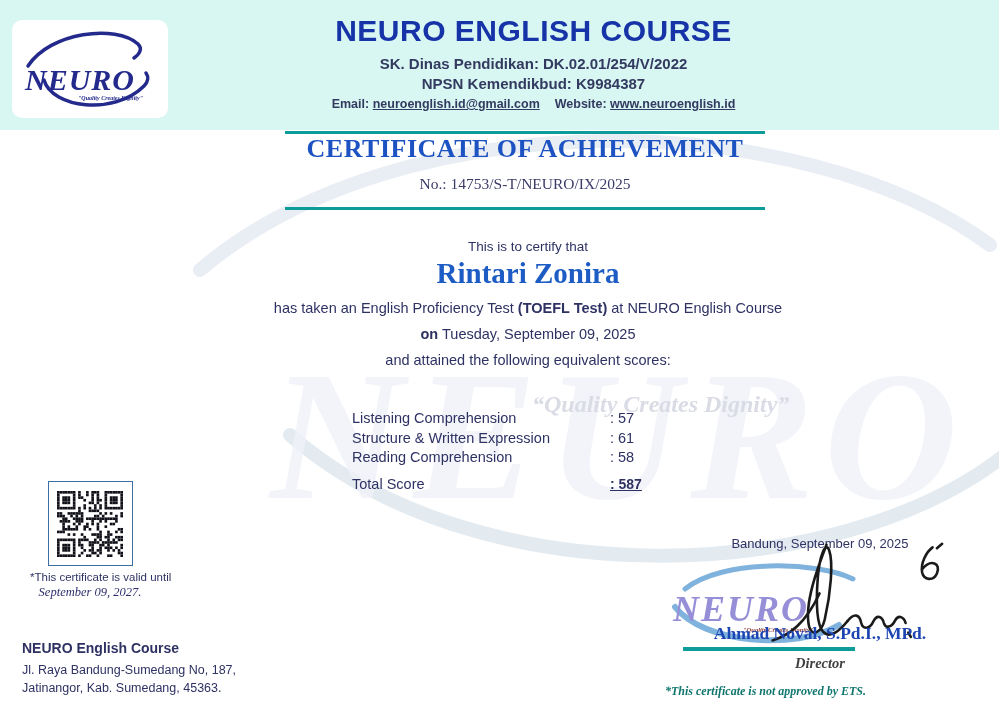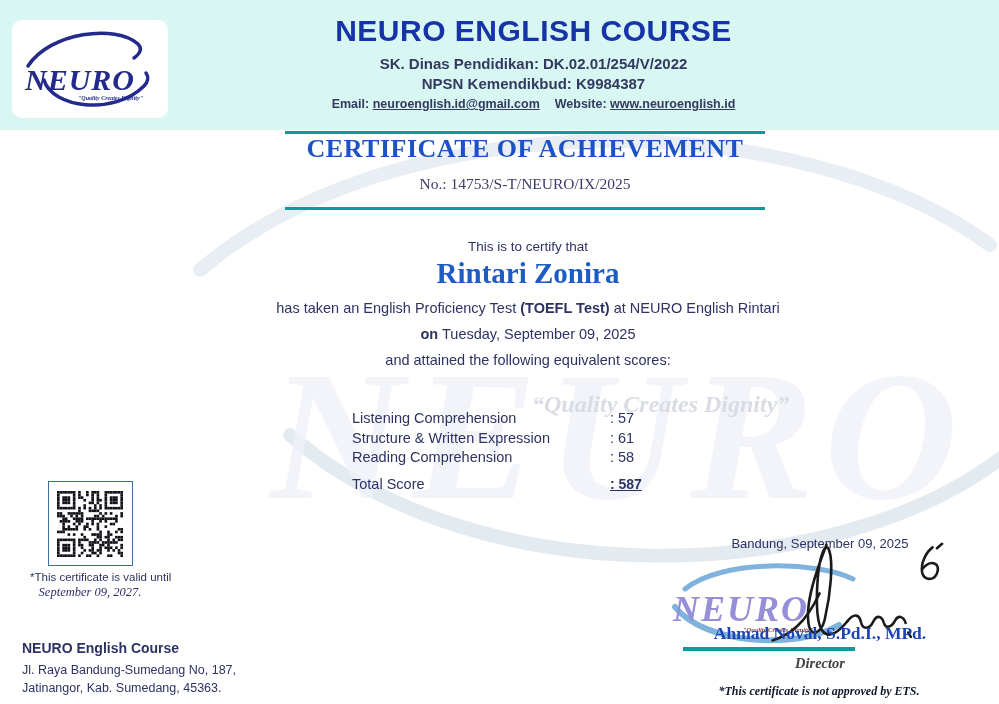--- a/index.html
+++ b/index.html
@@ -48,21 +48,21 @@
   .sign-date{font-size:13px;margin-top:6px;}
   .stamp-row{position:relative;height:72px;}
   .stamp-svg{position:absolute;left:2px;top:6px;overflow:visible;}
   .sig-svg{position:absolute;left:78px;top:-14px;overflow:visible;}
   .sign-name{position:relative;font-family:"Liberation Serif",serif;font-weight:700;font-size:17.5px;
              color:#1c44b2;white-space:nowrap;}
   .sign-line{margin-left:18px;width:172px;height:4px;background:#0e9c9a;margin-top:3px;}
   .sign-title{font-family:"Liberation Serif",serif;font-style:italic;font-weight:700;font-size:14.5px;
               color:#404040;margin-top:4px;}
   .sign-disclaimer{font-family:"Liberation Serif",serif;font-style:italic;font-weight:700;font-size:12px;
-                   color:#0f172a;margin-top:12px;text-align:center;padding-right:2px;white-space:nowrap;}
+                   color:#0f766e;margin-top:12px;text-align:left;padding-right:2px;white-space:nowrap;}
   
   .footer{position:absolute;left:22px;top:640px;text-align:left;}
   .footer-org{font-size:14px;font-weight:700;color:#2e3263;}
   .footer-addr{font-size:12.5px;color:#2e3263;line-height:18px;margin-top:5px;}
 </style>
 </head>
 <body>
 
 <div class="page">
 
@@ -102,21 +102,21 @@
     <div class="cert-no">No.: 14753/S-T/NEURO/IX/2025</div>
     <div class="tline"></div>
   </div>
 
   <div class="cert-body">
     <div class="certify">This is to certify that</div>
     <div class="recipient">Rintari Zonira</div>
     <div class="bodyline">
       <span>has taken an English Proficiency Test</span>
       <b>(TOEFL Test)</b>
-      <span>at NEURO English Rintari</span>
+      <span>at NEURO English Course</span>
     </div>
     <div class="bodyline">
       <b>on</b>
       <span>Tuesday, September 09, 2025</span>
     </div>
     <div class="bodyline">and attained the following equivalent scores:</div>
   </div>
 
   <div class="scores">
     <div class="score-row">

